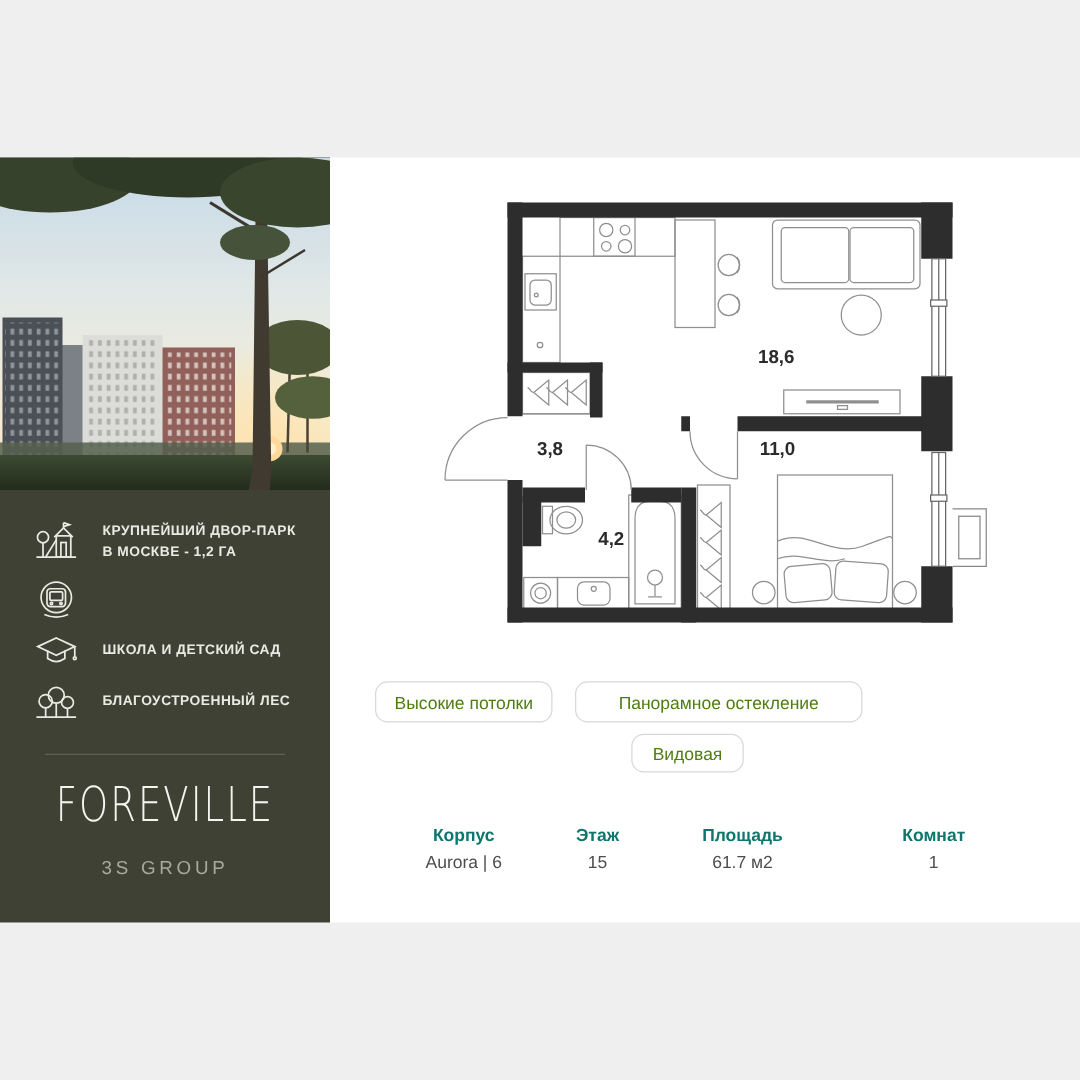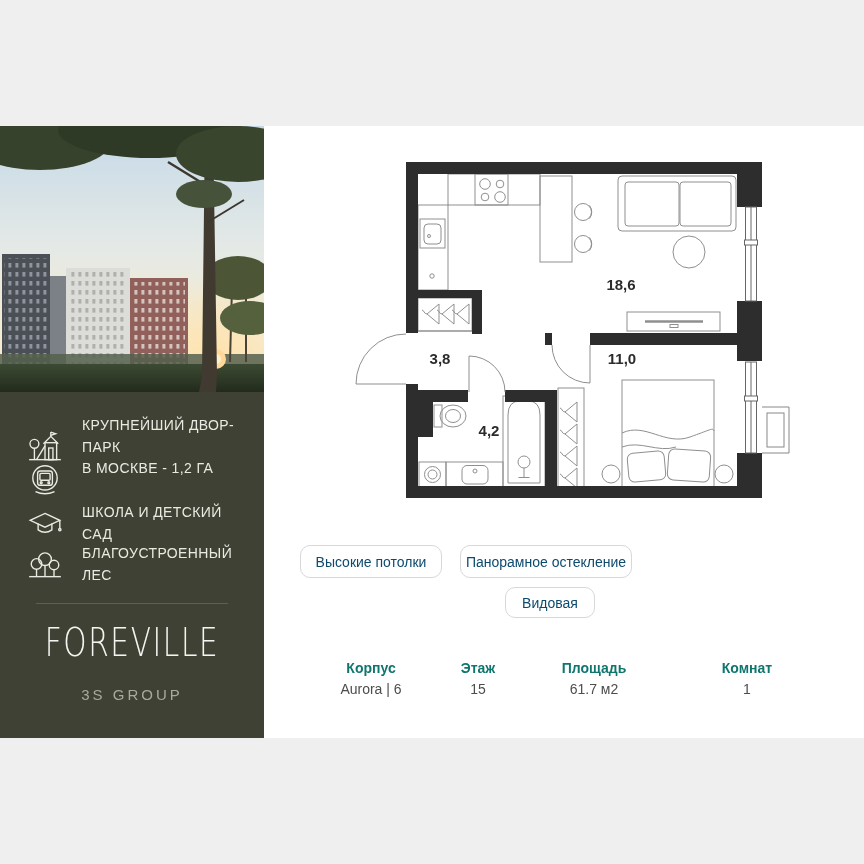--- a/index.html
+++ b/index.html
@@ -3,32 +3,32 @@
 <meta charset="utf-8">
 <style>
   html,body{margin:0;padding:0;}
   body{width:864px;height:864px;background:#efefef;font-family:"Liberation Sans",sans-serif;position:relative;overflow:hidden;}
   .content{position:absolute;top:126px;left:0;width:864px;height:612px;background:#ffffff;}
   
   .panel{position:absolute;left:0;top:0;width:264px;height:612px;background:#3e4134;}
   .photo{position:absolute;left:0;top:0;width:264px;height:266px;overflow:hidden;}
   .feature{position:absolute;left:26px;width:214px;display:flex;align-items:center;}
   .feature .ic{width:38px;height:38px;flex:0 0 38px;display:flex;align-items:center;justify-content:center;}
-  .feature .tx{margin-left:18px;font-size:14px;line-height:1.55;letter-spacing:.4px;color:#e9ebe3;font-weight:400;}
+  .feature .tx{margin-left:18px;font-size:11px;line-height:1.55;letter-spacing:.4px;color:#e9ebe3;font-weight:700;}
   .f1{top:289px;} .f2{top:335px;} .f3{top:376px;} .f4{top:417px;}
   .divider{position:absolute;top:477px;left:36px;width:192px;height:1px;background:#5c5f51;}
   .brand-name{position:absolute;top:496px;left:0;width:264px;text-align:center;font-family:"DejaVu Sans",sans-serif;font-weight:300;font-size:37px;line-height:44px;color:#f4f5f0;letter-spacing:2px;transform:scale(.80,1.04);transform-origin:50% 50%;white-space:nowrap;}
   .brand-sub{position:absolute;top:560px;left:0;width:264px;text-align:center;font-size:15px;letter-spacing:3px;color:#a7aa9d;font-weight:400;}
   
   .plan{position:absolute;left:350px;top:24px;}
   .plan text{font-family:"Liberation Sans",sans-serif;font-weight:700;font-size:15px;fill:#2b2b2b;}
   
-  .chip{position:absolute;height:33px;border:1px solid #d8d8d8;border-radius:10px;background:#fff;display:flex;align-items:center;justify-content:center;font-size:14px;color:#0c4a6e;box-sizing:border-box;}
+  .chip{position:absolute;height:33px;border:1px solid #d8d8d8;border-radius:10px;background:#fff;display:flex;align-items:center;justify-content:center;font-size:14px;color:#4d7c0f;box-sizing:border-box;}
   .c1{left:300px;top:419px;width:142px;}
-  .c2{left:460px;top:419px;width:172px;}
+  .c2{left:460px;top:419px;width:230px;}
   .c3{left:667px;top:419px;width:131px;}
   .c4{left:505px;top:461px;width:90px;height:31px;}
   
   .info-col{position:absolute;top:534px;transform:translateX(-50%);text-align:center;white-space:nowrap;}
   .i1{left:371px;} .i2{left:478px;} .i3{left:594px;} .i4{left:727px;margin-left:20px;}
   .info-label{font-size:14px;font-weight:700;color:#0f766e;}
   .info-value{font-size:14px;color:#4d4d4d;margin-top:5px;}
 </style>
 </head>
 <body>

